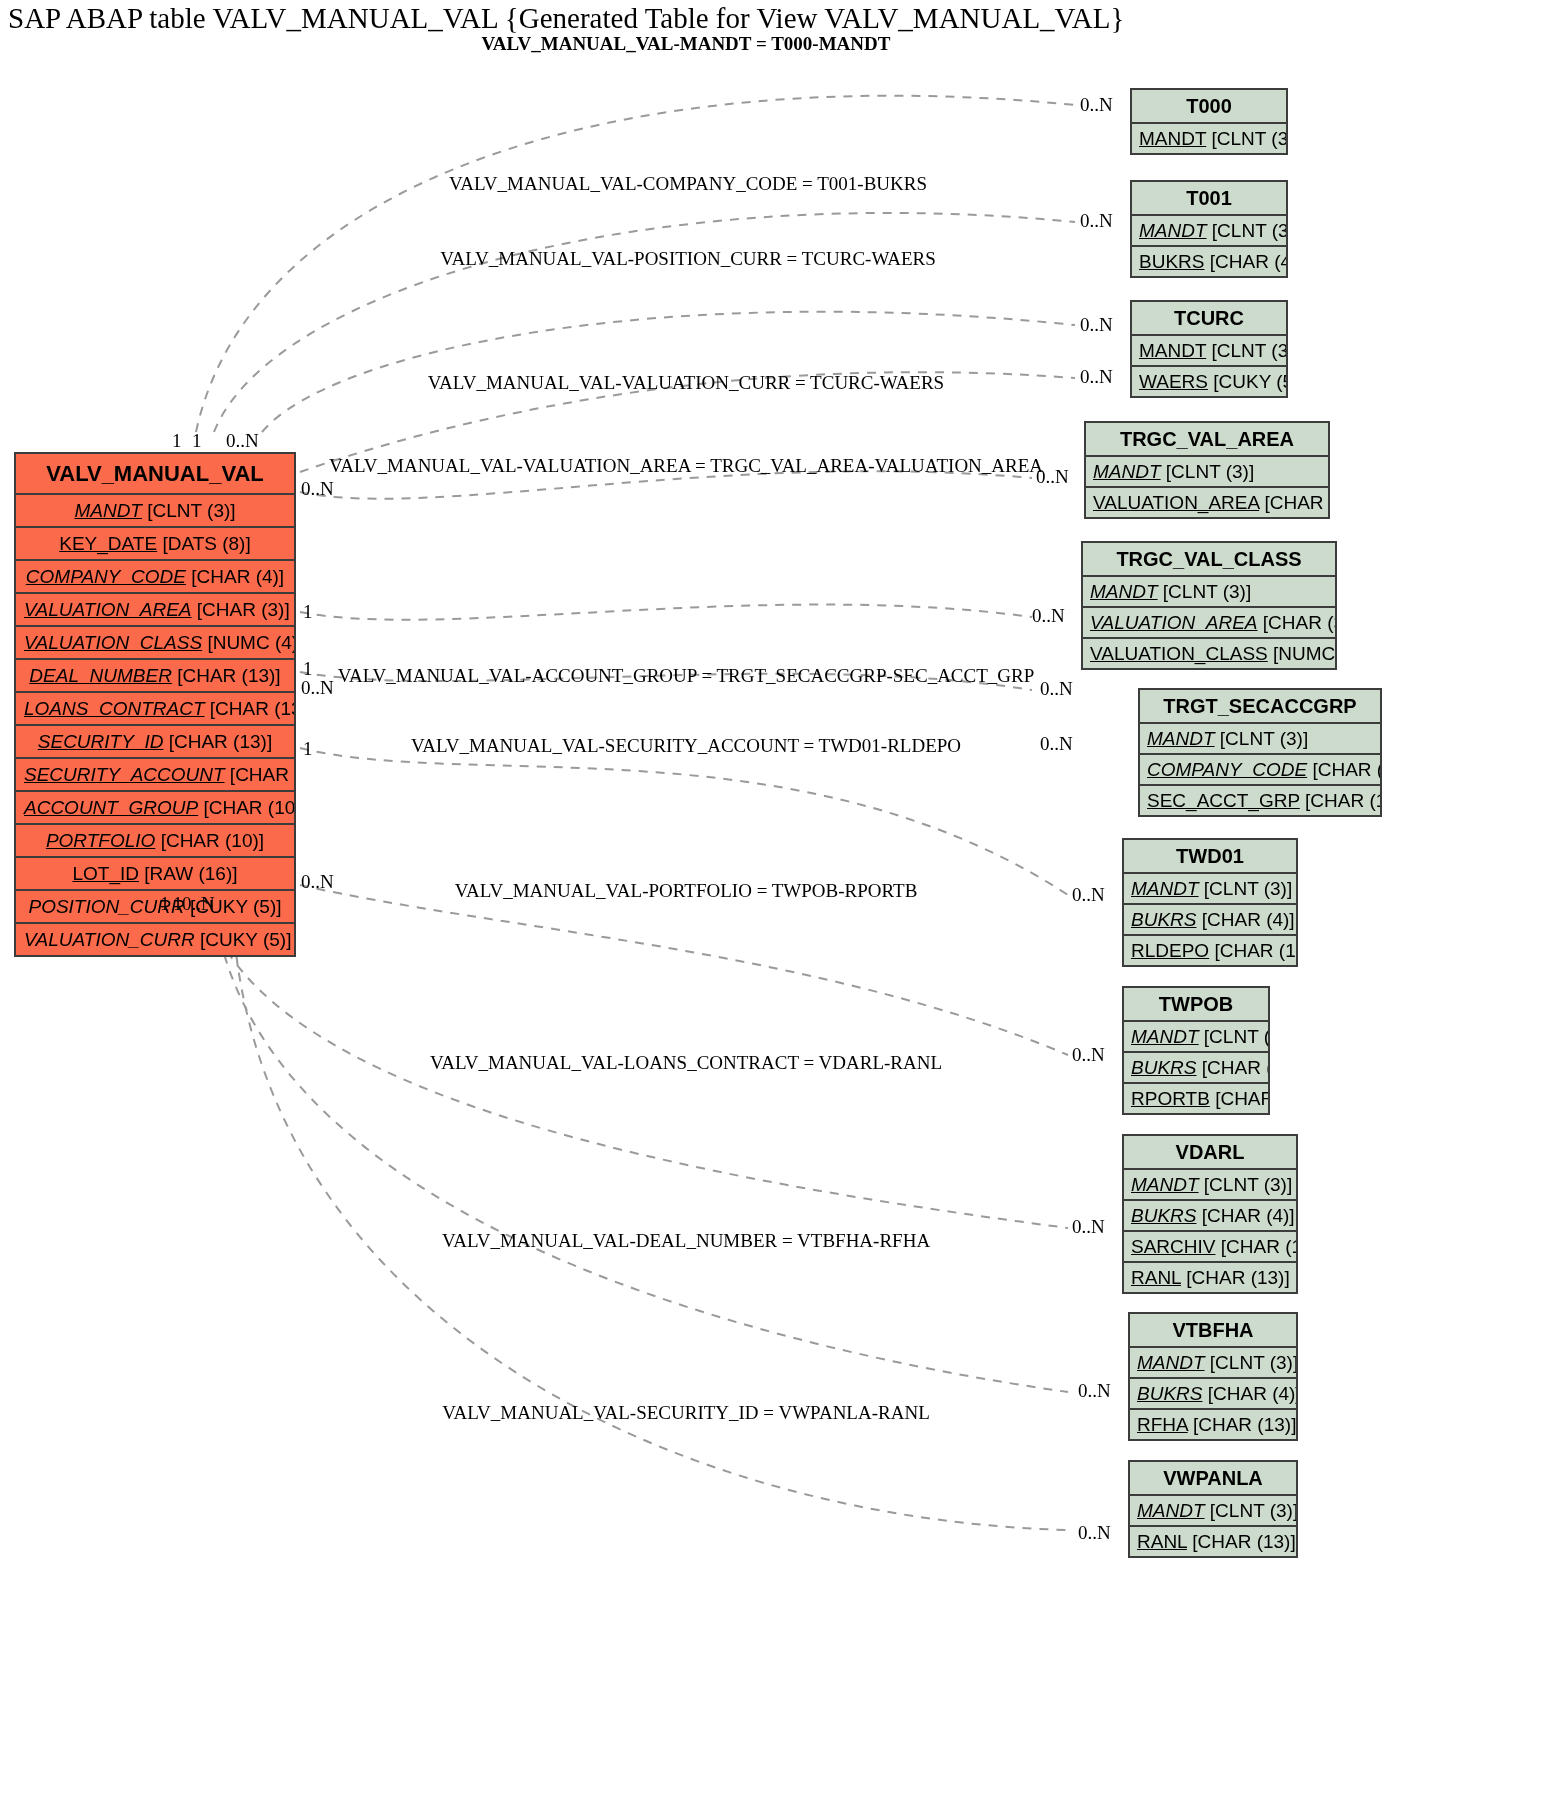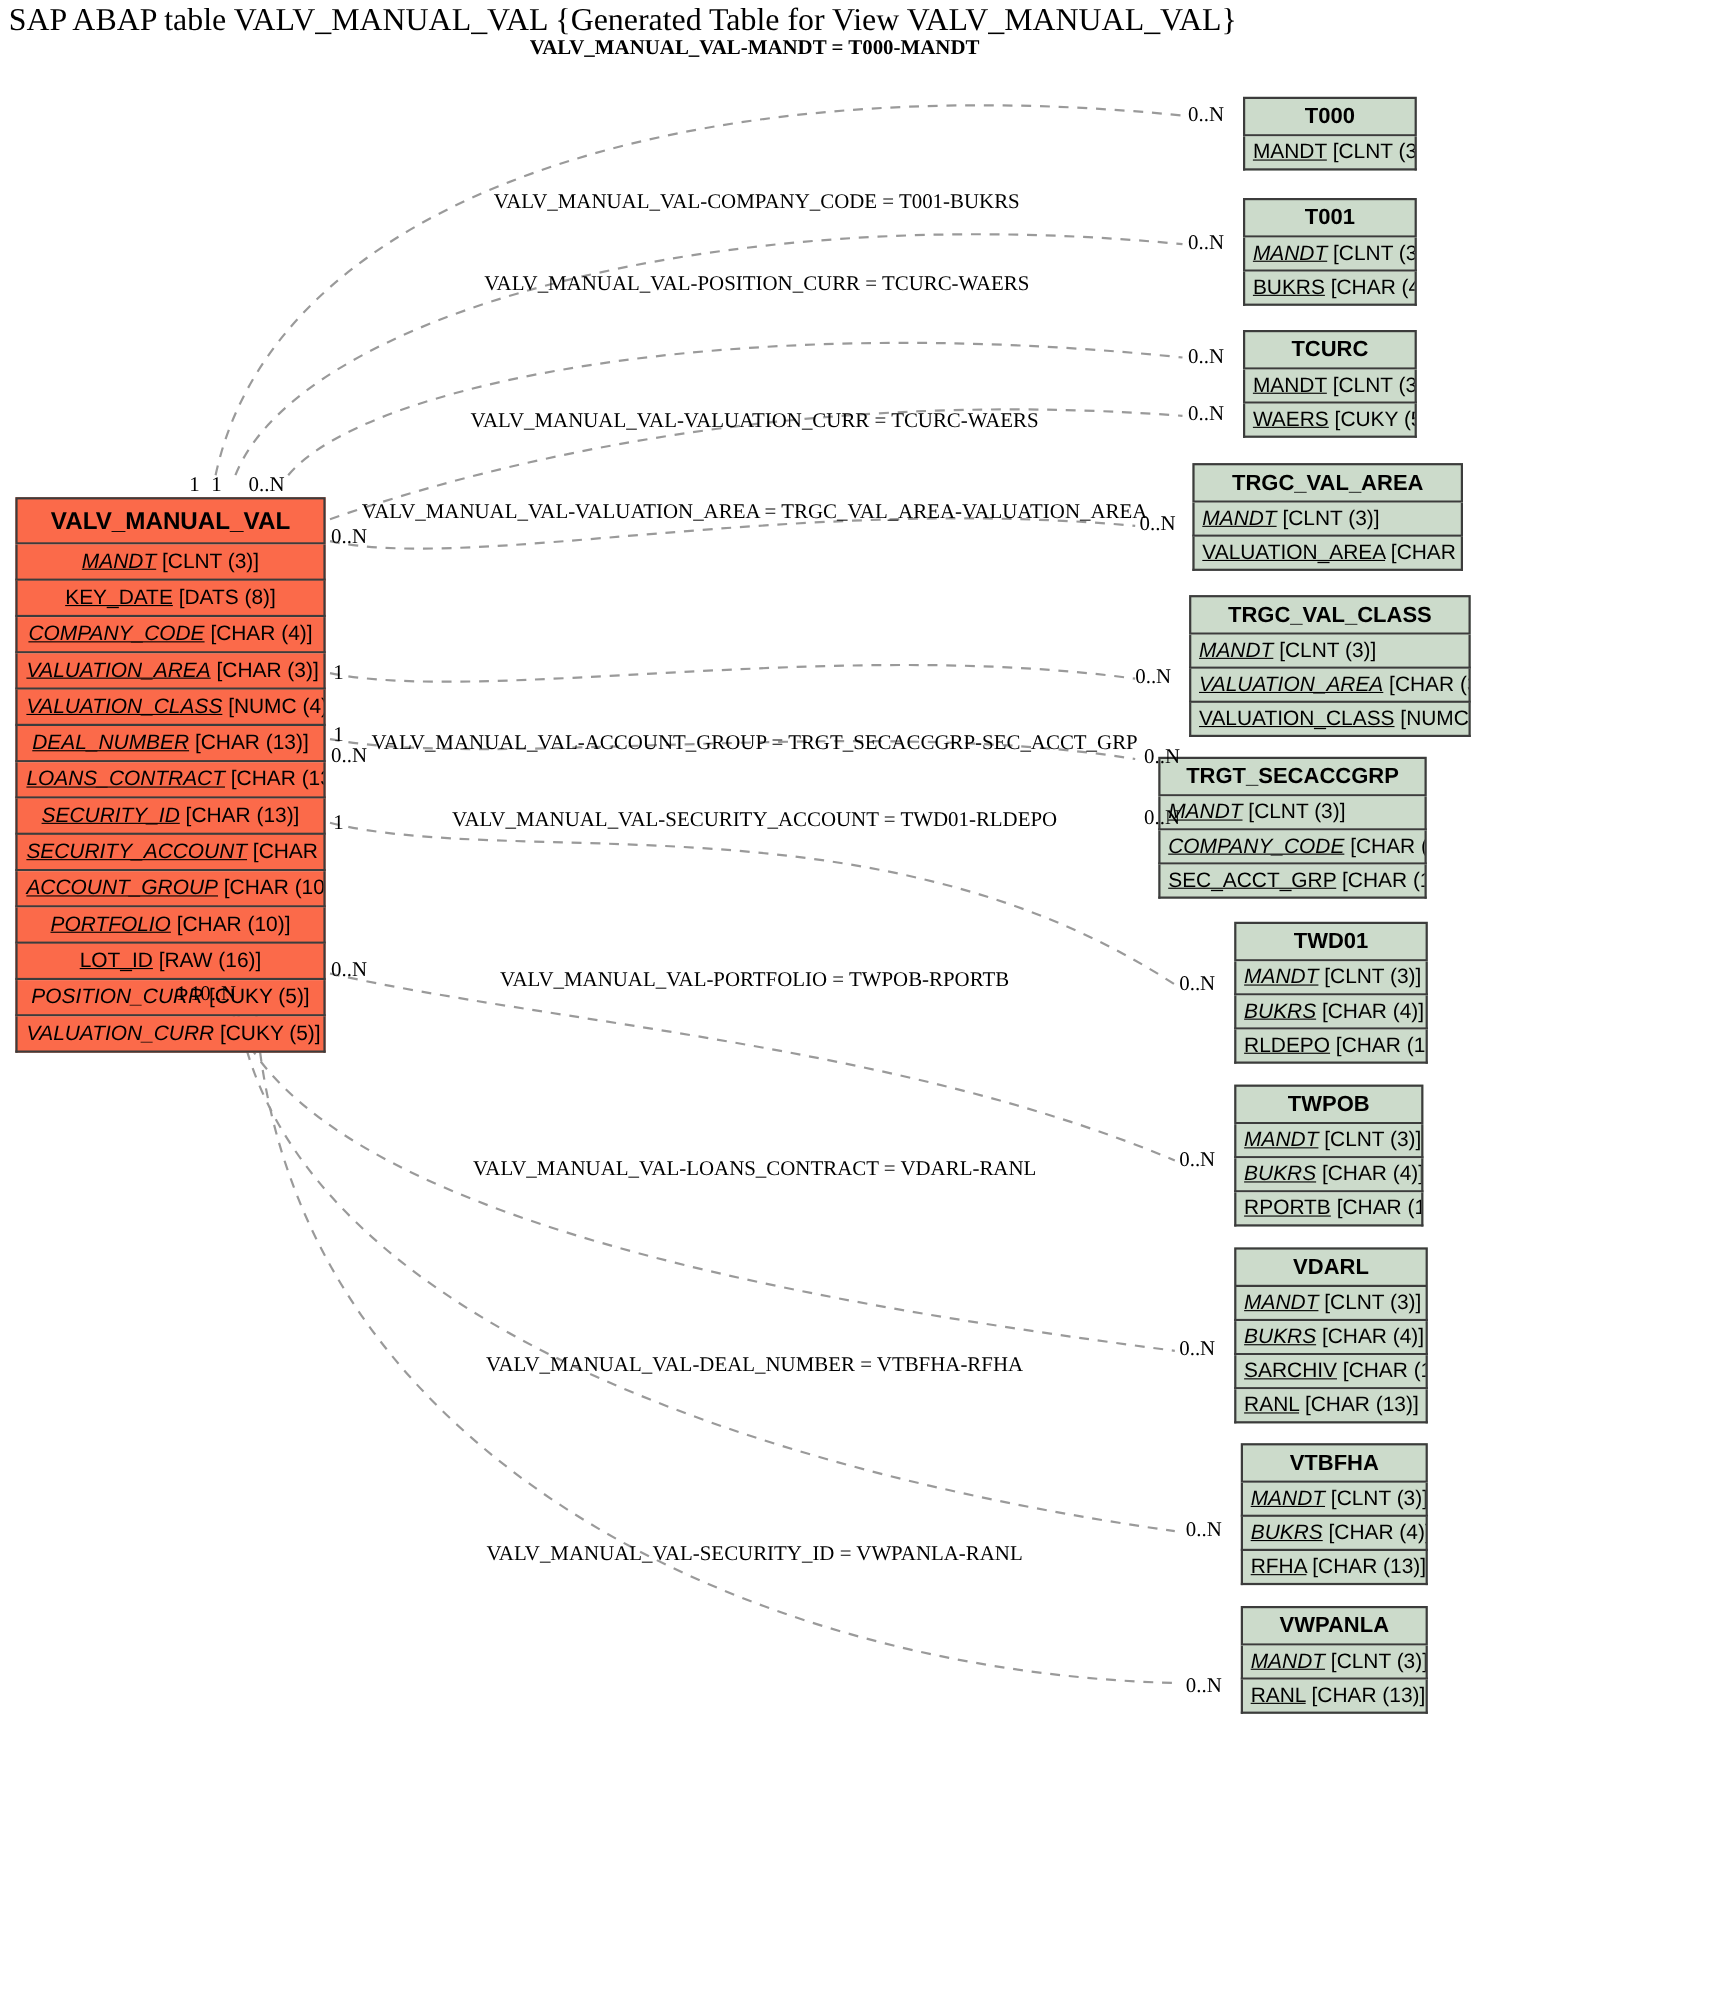--- a/index.html
+++ b/index.html
@@ -139,35 +139,35 @@
     <div class="row"><span class="fn key">VALUATION_AREA</span> <span>[CHAR (3)]</span></div>
   </div>
 
   <div class="entity ref" style="left:1081px;top:541px;width:256px;">
     <div class="hdr">TRGC_VAL_CLASS</div>
     <div class="row"><span class="fn key it">MANDT</span> <span>[CLNT (3)]</span></div>
     <div class="row"><span class="fn key it">VALUATION_AREA</span> <span>[CHAR (3)]</span></div>
     <div class="row"><span class="fn key">VALUATION_CLASS</span> <span>[NUMC (4)]</span></div>
   </div>
 
-  <div class="entity ref" style="left:1053px;top:688px;width:244px;">
+  <div class="entity ref" style="left:1138px;top:688px;width:244px;">
     <div class="hdr">TRGT_SECACCGRP</div>
     <div class="row"><span class="fn key it">MANDT</span> <span>[CLNT (3)]</span></div>
     <div class="row"><span class="fn key it">COMPANY_CODE</span> <span>[CHAR (4)]</span></div>
     <div class="row"><span class="fn key">SEC_ACCT_GRP</span> <span>[CHAR (10)]</span></div>
   </div>
 
   <div class="entity ref" style="left:1122px;top:838px;width:176px;">
     <div class="hdr">TWD01</div>
     <div class="row"><span class="fn key it">MANDT</span> <span>[CLNT (3)]</span></div>
     <div class="row"><span class="fn key it">BUKRS</span> <span>[CHAR (4)]</span></div>
     <div class="row"><span class="fn key">RLDEPO</span> <span>[CHAR (10)]</span></div>
   </div>
 
-  <div class="entity ref" style="left:1122px;top:986px;width:172px;">
+  <div class="entity ref" style="left:1122px;top:986px;width:148px;">
     <div class="hdr">TWPOB</div>
     <div class="row"><span class="fn key it">MANDT</span> <span>[CLNT (3)]</span></div>
     <div class="row"><span class="fn key it">BUKRS</span> <span>[CHAR (4)]</span></div>
     <div class="row"><span class="fn key">RPORTB</span> <span>[CHAR (10)]</span></div>
   </div>
 
   <div class="entity ref" style="left:1122px;top:1134px;width:176px;">
     <div class="hdr">VDARL</div>
     <div class="row"><span class="fn key it">MANDT</span> <span>[CLNT (3)]</span></div>
     <div class="row"><span class="fn key it">BUKRS</span> <span>[CHAR (4)]</span></div>

